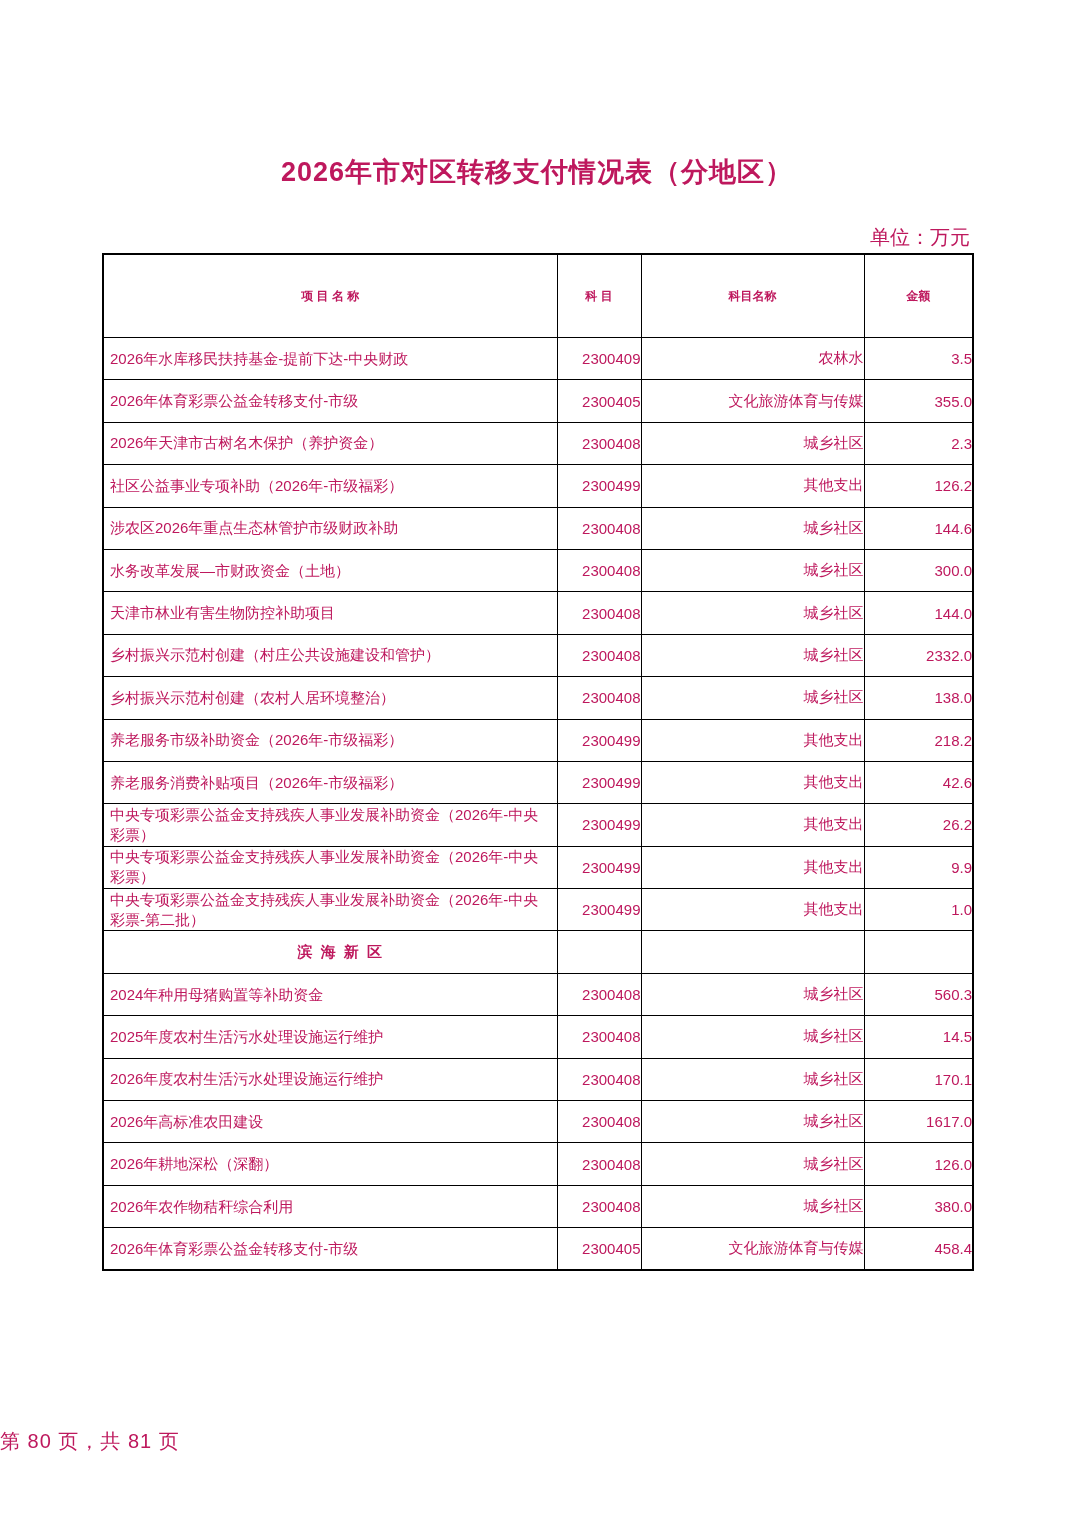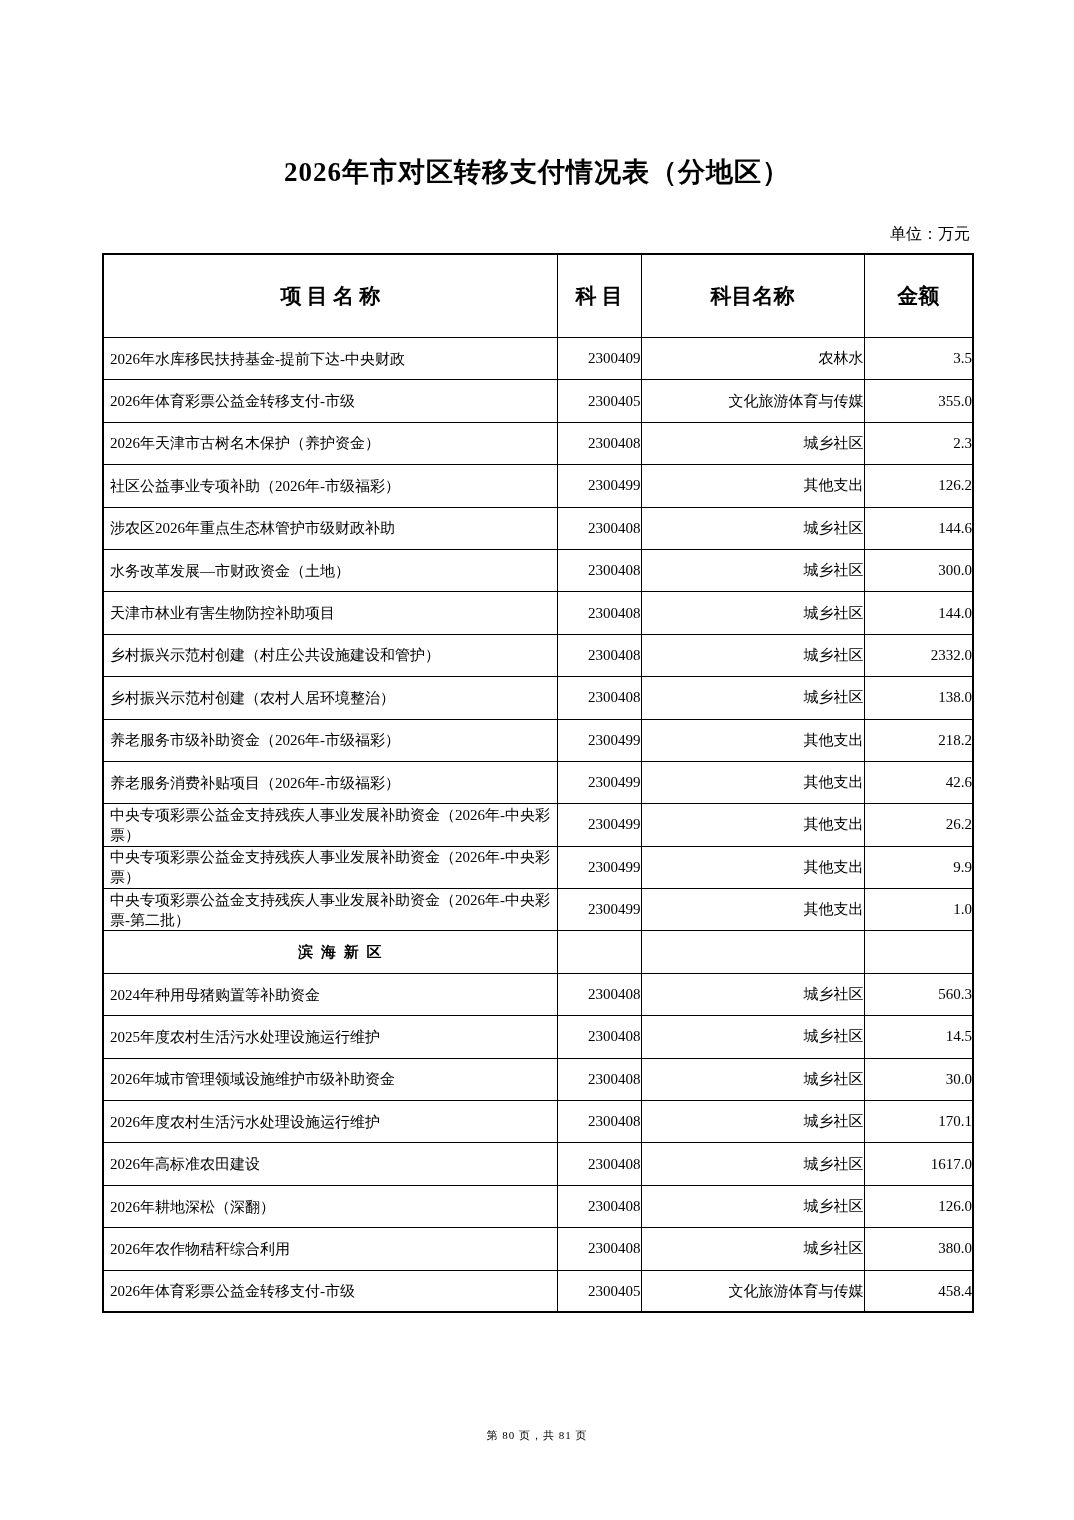--- a/index.html
+++ b/index.html
@@ -1,52 +1,52 @@
 <!DOCTYPE html>
 <html><head>
 <meta charset="utf-8">
 <style>
   html,body { margin:0; padding:0; background:#ffffff; }
   .page {
     position:relative;
     width:1074px; height:1520px;
     background:#ffffff;
-    color:#000000;
-    font-family:Liberation Serif, serif;
+    color:#be185d;
+    font-family:Liberation Sans, sans-serif;
     overflow:hidden;
   }
   .doc-title {
     position:absolute; top:154px; left:0; right:0;
     text-align:center;
     font-size:27px; font-weight:700;
     letter-spacing:1px;
     margin:0;
   }
   .unit-note {
     position:absolute; top:224px; left:102px; width:868px;
     text-align:right;
-    font-size:16px;
+    font-size:20px;
   }
   table.tp-table {
     position:absolute; top:253px; left:102px;
     width:870px;
     border-collapse:collapse;
     table-layout:fixed;
     border:2px solid #000;
   }
   .tp-table th, .tp-table td {
     border:1px solid #000;
     padding:0;
     overflow:hidden;
     vertical-align:middle;
     font-size:15px;
   }
   .tp-table thead th {
     height:82px;
-    font-size:21px;
+    font-size:12px;
     font-weight:700;
     text-align:center;
     margin-left:32px;
   }
   .tp-table tbody tr { height:42.4px; }
   td.c-name {
     text-align:left;
     padding:0 6px;
     word-break:break-all;
     line-height:20px;
@@ -54,22 +54,22 @@
   td.c-code, td.c-subj { text-align:right; }
   td.c-amt  { text-align:right; }
   tr.section-row td.c-name {
     text-align:center;
     font-weight:700;
     letter-spacing:2px;
     padding-left:27px;
   }
   .page-footer {
     position:absolute; top:1428px; left:0; right:0;
-    text-align:center;
-    font-size:11px;
+    text-align:left;
+    font-size:20px;
     letter-spacing:1px;
   }
 </style>
 </head>
 <body>
 
 <div class="page">
 
   <h1 class="doc-title">2026年市对区转移支付情况表（分地区）</h1>
 
@@ -187,26 +187,20 @@
     <td class="c-subj">城乡社区</td>
     <td class="c-amt">560.3</td>
   </tr>
         <tr>
     <td class="c-name">2025年度农村生活污水处理设施运行维护</td>
     <td class="c-code">2300408</td>
     <td class="c-subj">城乡社区</td>
     <td class="c-amt">14.5</td>
   </tr>
         <tr>
-    <td class="c-name">2026年城市管理领域设施维护市级补助资金</td>
-    <td class="c-code">2300408</td>
-    <td class="c-subj">城乡社区</td>
-    <td class="c-amt">30.0</td>
-  </tr>
-        <tr>
     <td class="c-name">2026年度农村生活污水处理设施运行维护</td>
     <td class="c-code">2300408</td>
     <td class="c-subj">城乡社区</td>
     <td class="c-amt">170.1</td>
   </tr>
         <tr>
     <td class="c-name">2026年高标准农田建设</td>
     <td class="c-code">2300408</td>
     <td class="c-subj">城乡社区</td>
     <td class="c-amt">1617.0</td>

